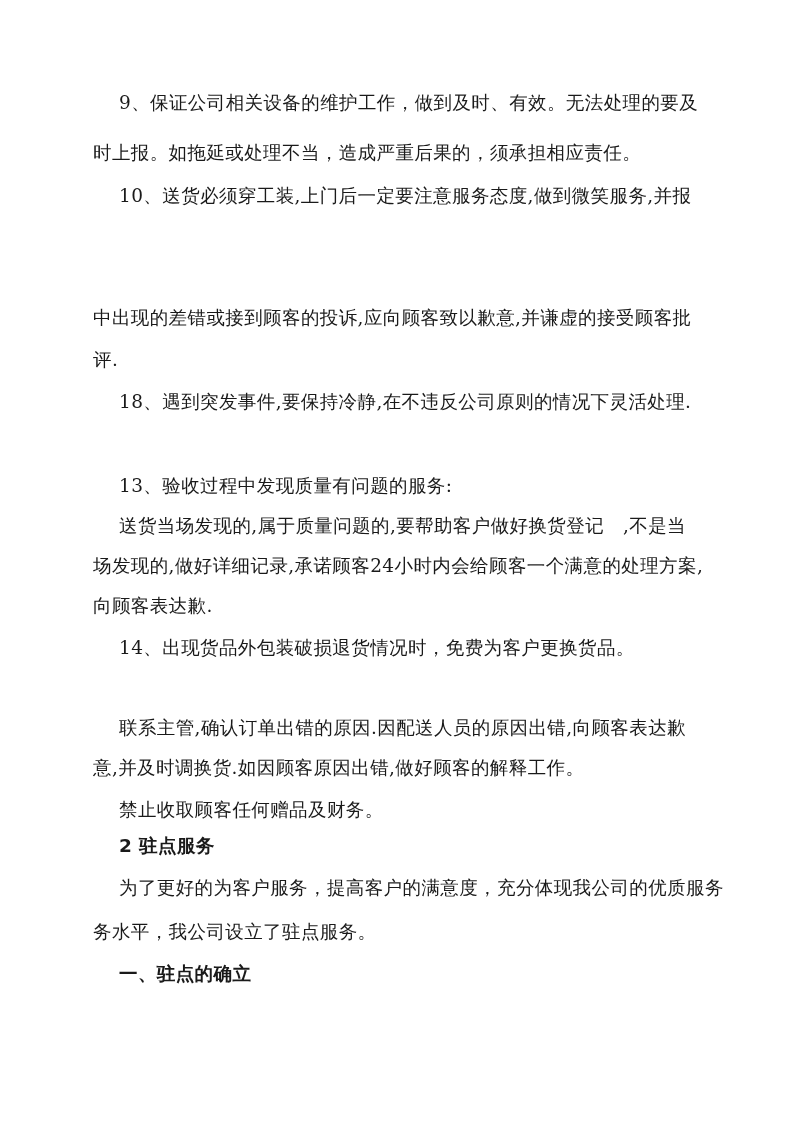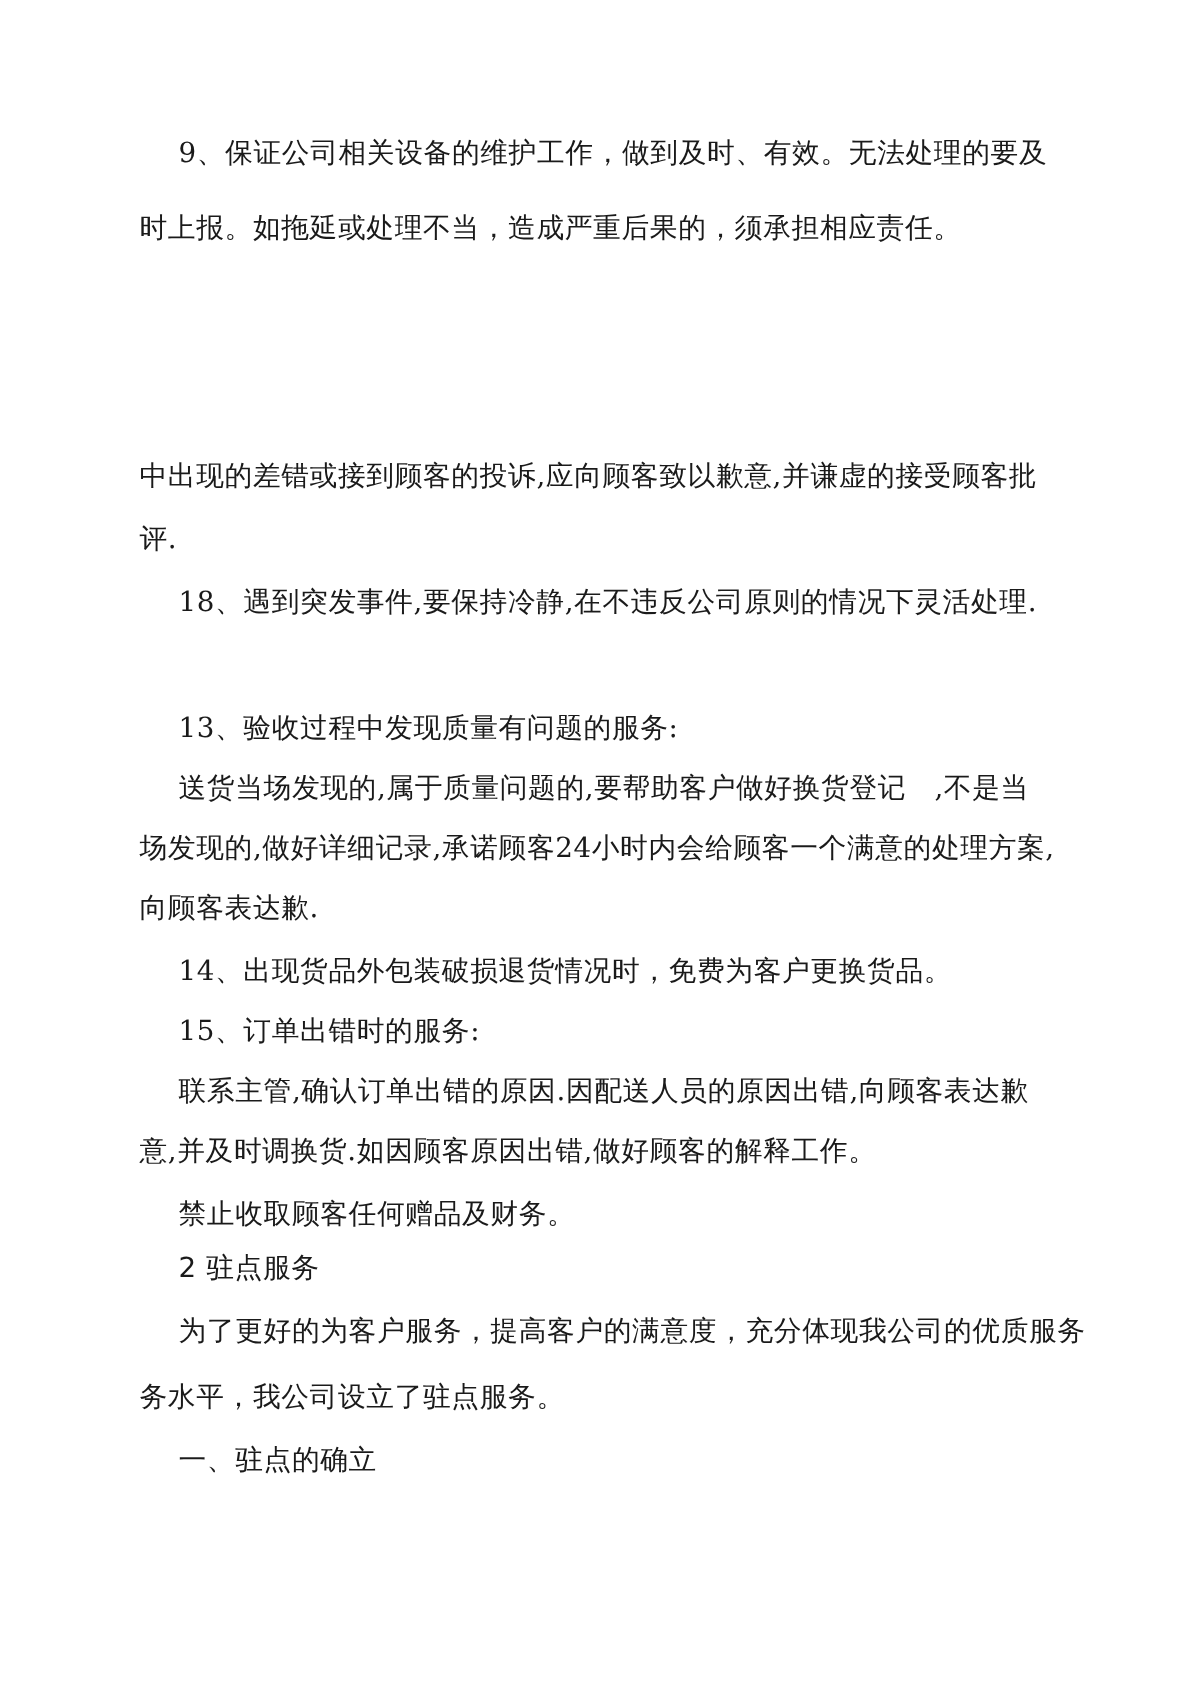--- a/index.html
+++ b/index.html
@@ -8,37 +8,37 @@
     font-family: "DejaVu Serif", "Liberation Serif", serif;
     color: #1a1a1a;
   }
   .page { position: absolute; left: 0; top: 0; width: 793px; height: 1122px; background: #fff; }
   .line {
     position: absolute; left: 93px; width: 612px;
     font-size: 18.5px; line-height: 24px; white-space: nowrap;
     letter-spacing: 0.4px;
   }
   .indent { left: 119px; }
-  .bold { font-weight: normal; font-family: "DejaVu Sans", "Liberation Sans", sans-serif; }
+  .bold { font-weight: bold; font-family: "DejaVu Sans", "Liberation Sans", sans-serif; }
 </style>
 </head>
 <body>
 
 <div class="page">
   <div class="line indent" style="top:91px">9、保证公司相关设备的维护工作，做到及时、有效。无法处理的要及</div>
   <div class="line" style="top:141px">时上报。如拖延或处理不当，造成严重后果的，须承担相应责任。</div>
+  <div class="line indent" style="top:184px">10、送货必须穿工装,上门后一定要注意服务态度,做到微笑服务,并报</div>
   <div class="line" style="top:306px">中出现的差错或接到顾客的投诉,应向顾客致以歉意,并谦虚的接受顾客批</div>
   <div class="line" style="top:348px">评.</div>
   <div class="line indent" style="top:390px">18、遇到突发事件,要保持冷静,在不违反公司原则的情况下灵活处理.</div>
   <div class="line indent" style="top:474px">13、验收过程中发现质量有问题的服务:</div>
   <div class="line indent" style="top:514px">送货当场发现的,属于质量问题的,要帮助客户做好换货登记　,不是当</div>
   <div class="line" style="top:554px">场发现的,做好详细记录,承诺顾客24小时内会给顾客一个满意的处理方案,</div>
   <div class="line" style="top:594px">向顾客表达歉.</div>
   <div class="line indent" style="top:636px">14、出现货品外包装破损退货情况时，免费为客户更换货品。</div>
-  <div class="line indent" style="top:676px">15、订单出错时的服务:</div>
   <div class="line" style="top:756px">意,并及时调换货.如因顾客原因出错,做好顾客的解释工作。</div>
   <div class="line indent" style="top:716px">联系主管,确认订单出错的原因.因配送人员的原因出错,向顾客表达歉</div>
   <div class="line indent" style="top:798px">禁止收取顾客任何赠品及财务。</div>
   <div class="line indent bold" style="top:834px">2 驻点服务</div>
   <div class="line indent" style="top:876px">为了更好的为客户服务，提高客户的满意度，充分体现我公司的优质服务</div>
   <div class="line" style="top:920px">务水平，我公司设立了驻点服务。</div>
   <div class="line indent bold" style="top:962px">一、驻点的确立</div>
 </div>
 
 </body></html>

